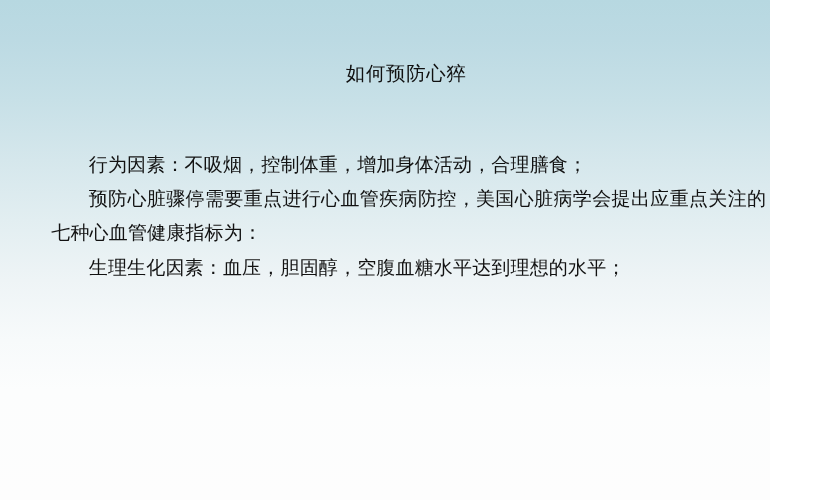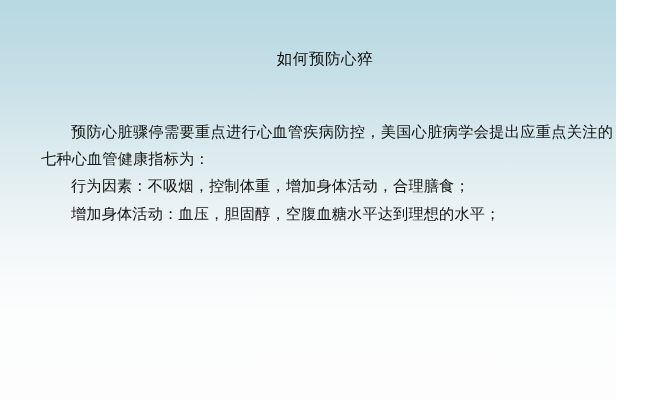--- a/index.html
+++ b/index.html
@@ -72,22 +72,22 @@
 </style>
 </head>
 <body>
 
 <div id="slide">
 
   <div id="slide-title">如何预防心猝</div>
 
   <div id="body-block">
 
+    <p class="para nowrap">行为因素：不吸烟，控制体重，增加身体活动，合理膳食；</p>
+
     <p class="para">预防心脏骤停需要重点进行心血管疾病防控，美国心脏病学会提出应重点关注的七种心血管健康指标为：</p>
 
-    <p class="para nowrap">行为因素：不吸烟，控制体重，增加身体活动，合理膳食；</p>
-
-    <p class="para nowrap">增加身体活动：血压，胆固醇，空腹血糖水平达到理想的水平；</p>
+    <p class="para nowrap">生理生化因素：血压，胆固醇，空腹血糖水平达到理想的水平；</p>
 
 
   </div>
 
 </div>
 
 </body></html>

